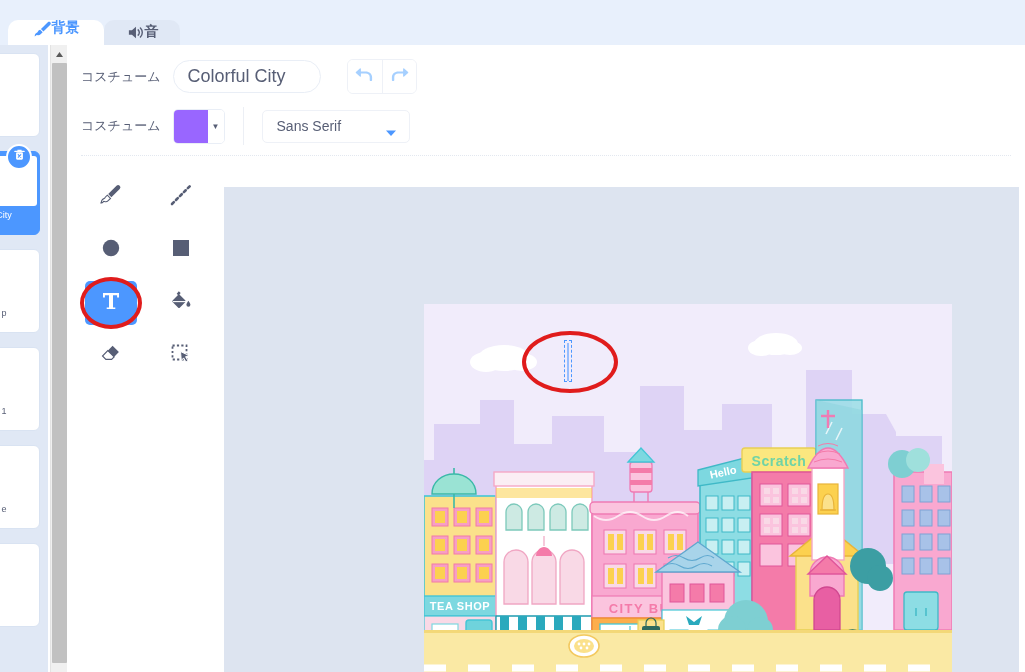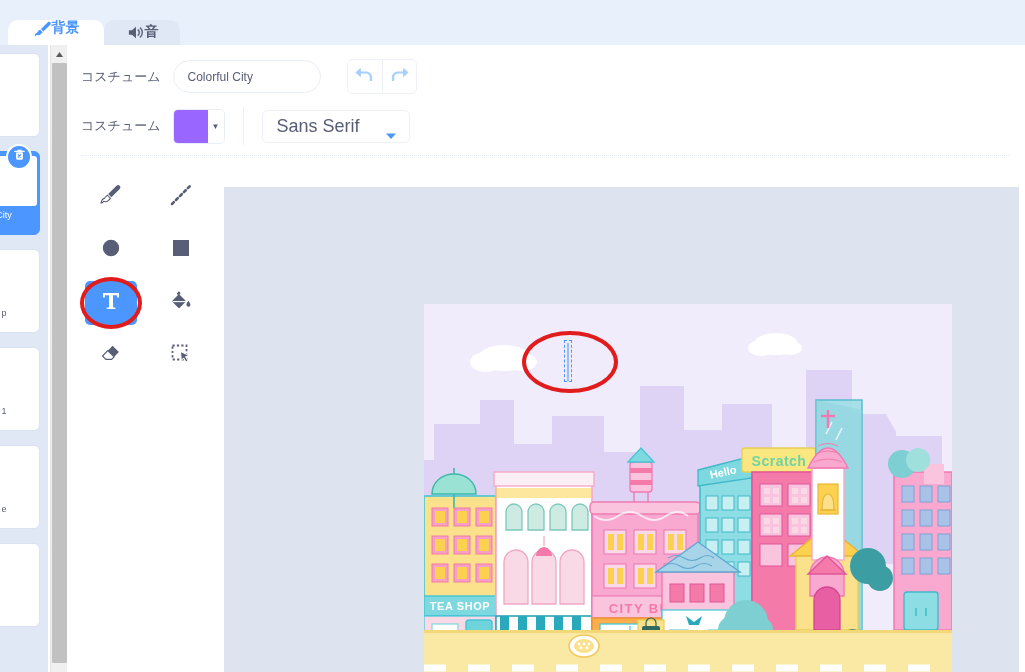--- a/index.html
+++ b/index.html
@@ -91,21 +91,21 @@
   }
 
   
   .row-costume {
     position: absolute; left: 14px; top: 14px;
     display: flex; align-items: center; gap: 12px;
   }
   .ctl-label { font-size: 13px; color: #575e75; white-space: nowrap; }
   .name-input {
     width: 148px; height: 33px; border: 1px solid #e9eef6; border-radius: 17px;
-    background: #fff; font-size: 12px; color: #575e75;
+    background: #fff; font-size: 18px; color: #575e75;
     padding: 0 14px; font-family: "Liberation Sans", sans-serif;
     outline: none;
   }
   .undo-redo {
     display: flex; margin-left: 14px;
     border: 1px solid #eef1f7; border-radius: 6px; overflow: hidden; background: #fff;
   }
   .ur-btn {
     width: 34px; height: 33px; display: flex; align-items: center; justify-content: center;
     cursor: pointer; background: #fff;
@@ -127,21 +127,21 @@
     background: #fff; font-size: 8px; color: #575e75;
   }
   .divider-v {
     width: 1px; height: 38px; margin: 0 18px;
     background: #eceff5;
   }
   .font-select {
     position: relative; width: 148px; height: 33px;
     border: 1px solid #eef1f7; border-radius: 5px; background: #fff;
     display: flex; align-items: center; padding: 0 14px;
-    font-size: 18px; color: #575e75; cursor: pointer;
+    font-size: 14px; color: #575e75; cursor: pointer;
   }
   .font-caret { position: absolute; right: 12px; top: 13px; }
 
   .hr-dotted {
     position: absolute; left: 14px; top: 110px; width: 930px; height: 0;
     border-top: 1px dotted #e3e8f0;
   }
 
   
   .tools {

